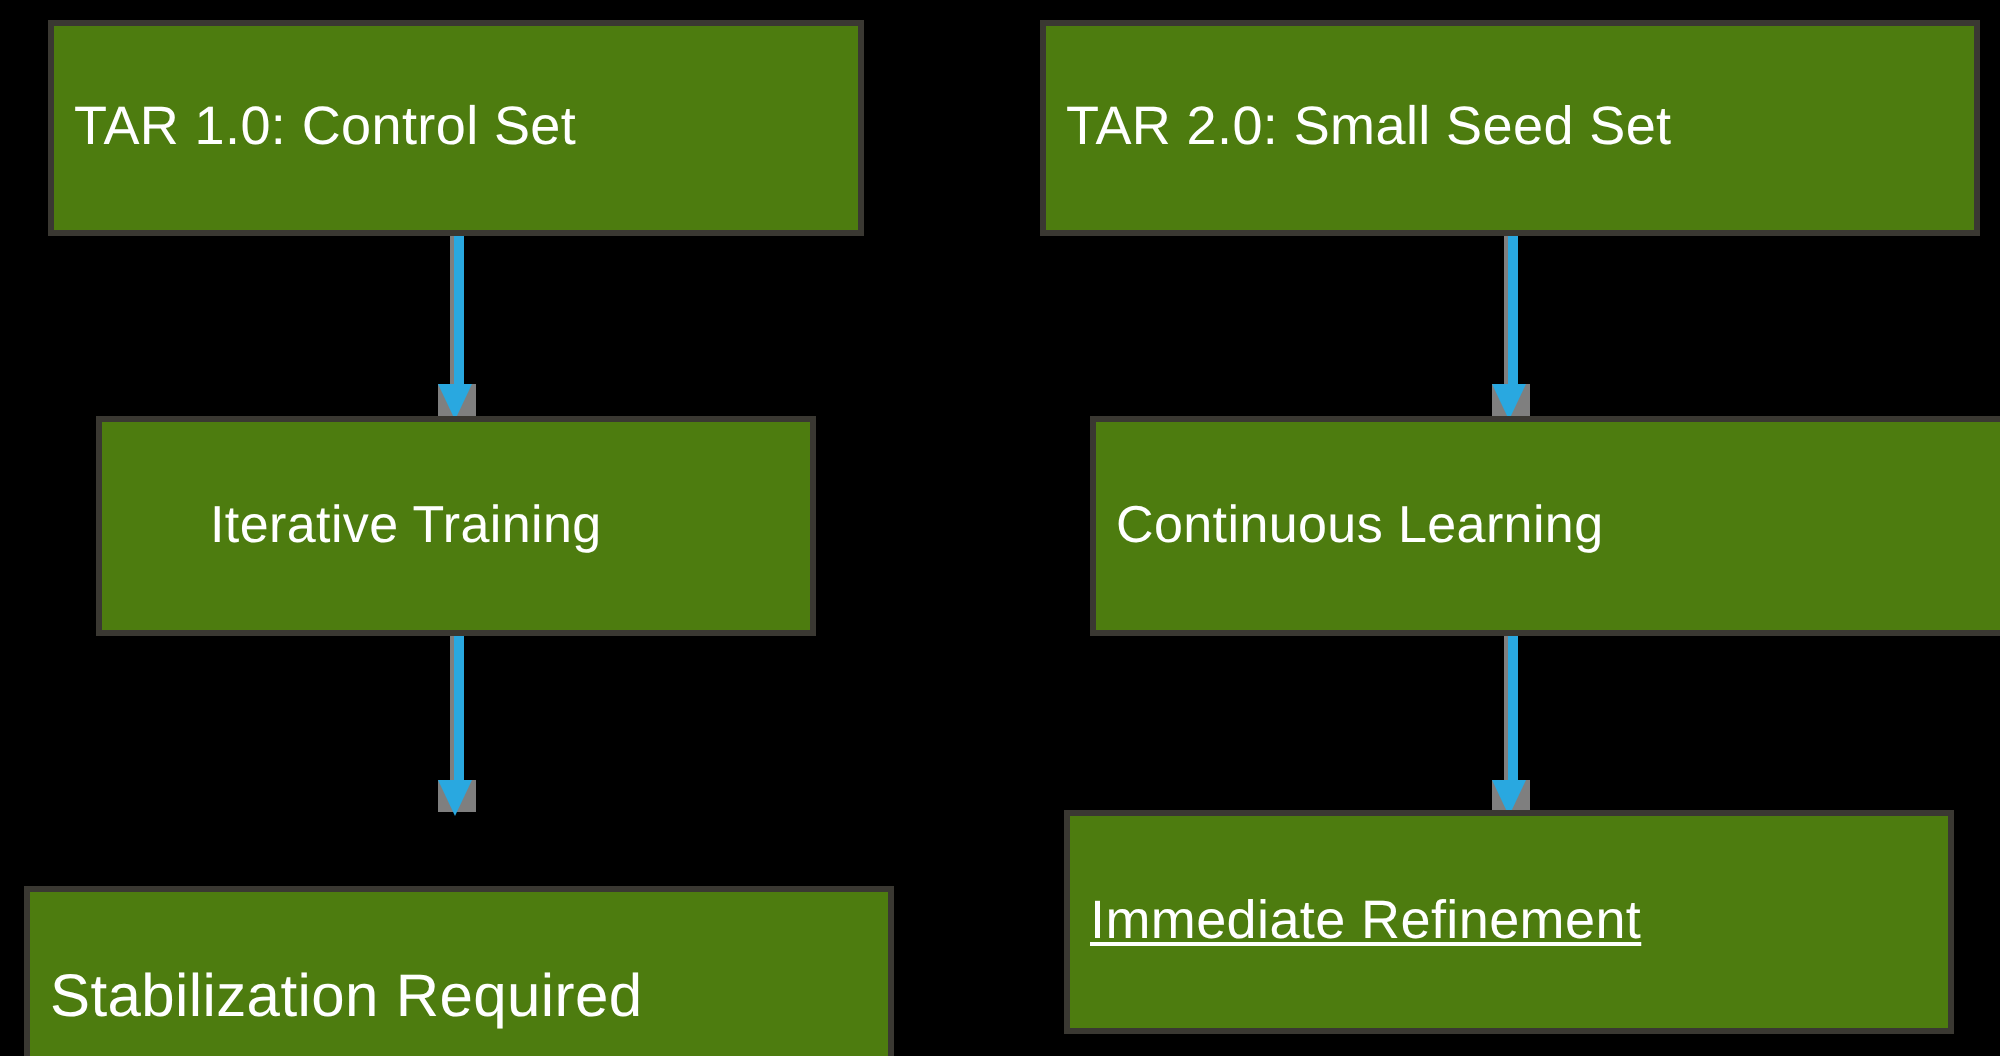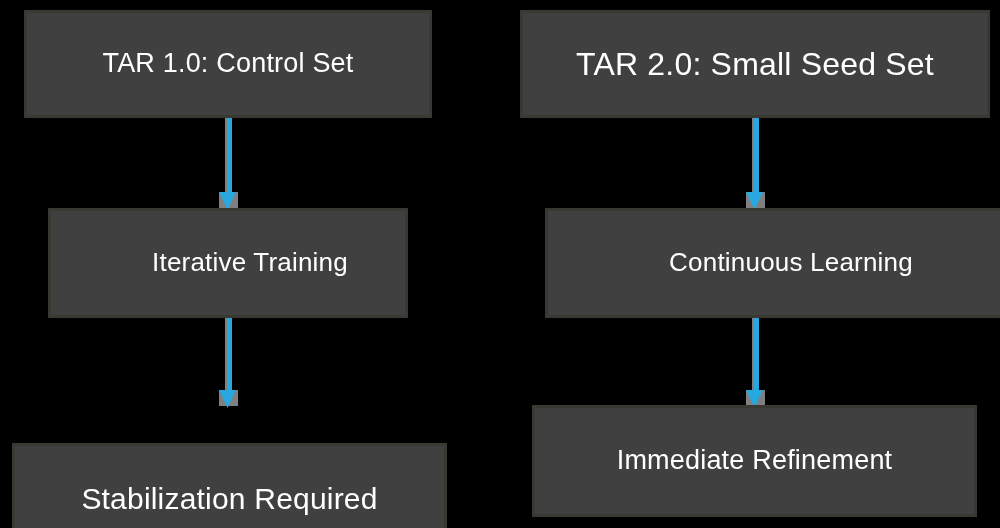--- a/index.html
+++ b/index.html
@@ -15,25 +15,25 @@
   }
   #canvas {
     position: relative;
     width: 1000px;
     height: 528px;
     background: #000000;
   }
   .node {
     position: absolute;
     box-sizing: border-box;
-    background: #404040;
+    background: #4d7c0f;
     border: 3px solid #3A3832;
     display: flex;
     align-items: center;
-    justify-content: center;
+    justify-content: flex-start;
     text-align: center;
     color: #FFFFFF;
     letter-spacing: 0.2px;
     line-height: 1.15;
     -webkit-font-smoothing: antialiased;
   }
   .node-label {
     display: block;
     padding: 0 10px;
     white-space: nowrap;
@@ -96,21 +96,21 @@
     <div class="conn-shadow-line" style="height:88px;"></div>
     <div class="conn-line" style="height:80px;"></div>
     <div class="conn-head-shadow" style="top:72px;"></div>
     <div class="conn-head" style="top:72px;"></div>
   </div>
 
   <div class="node" style="left:12px; top:424px; width:435px; height:112px; font-size:30px;margin-top:19px;">
     <span class="node-label">Stabilization Required</span>
   </div>
 
-  <div class="node" style="left:520px; top:10px; width:470px; height:108px; font-size:32px;">
+  <div class="node" style="left:520px; top:10px; width:470px; height:108px; font-size:27px;">
     <span class="node-label">TAR 2.0: Small Seed Set</span>
   </div>
 
   <div class="connector" style="left:752px; top:118px; width:8px; height:92px;">
     <div class="conn-shadow-line" style="height:90px;"></div>
     <div class="conn-line" style="height:82px;"></div>
     <div class="conn-head-shadow" style="top:74px;"></div>
     <div class="conn-head" style="top:74px;"></div>
   </div>
 
@@ -118,17 +118,17 @@
     <span class="node-label">Continuous Learning</span>
   </div>
 
   <div class="connector" style="left:752px; top:318px; width:8px; height:90px;">
     <div class="conn-shadow-line" style="height:88px;"></div>
     <div class="conn-line" style="height:80px;"></div>
     <div class="conn-head-shadow" style="top:72px;"></div>
     <div class="conn-head" style="top:72px;"></div>
   </div>
 
-  <div class="node" style="left:532px; top:405px; width:445px; height:112px; font-size:27px;">
+  <div class="node" style="left:532px; top:405px; width:445px; height:112px; font-size:27px;text-decoration:underline;">
     <span class="node-label">Immediate Refinement</span>
   </div>
 
 </div>
 
 </body></html>

